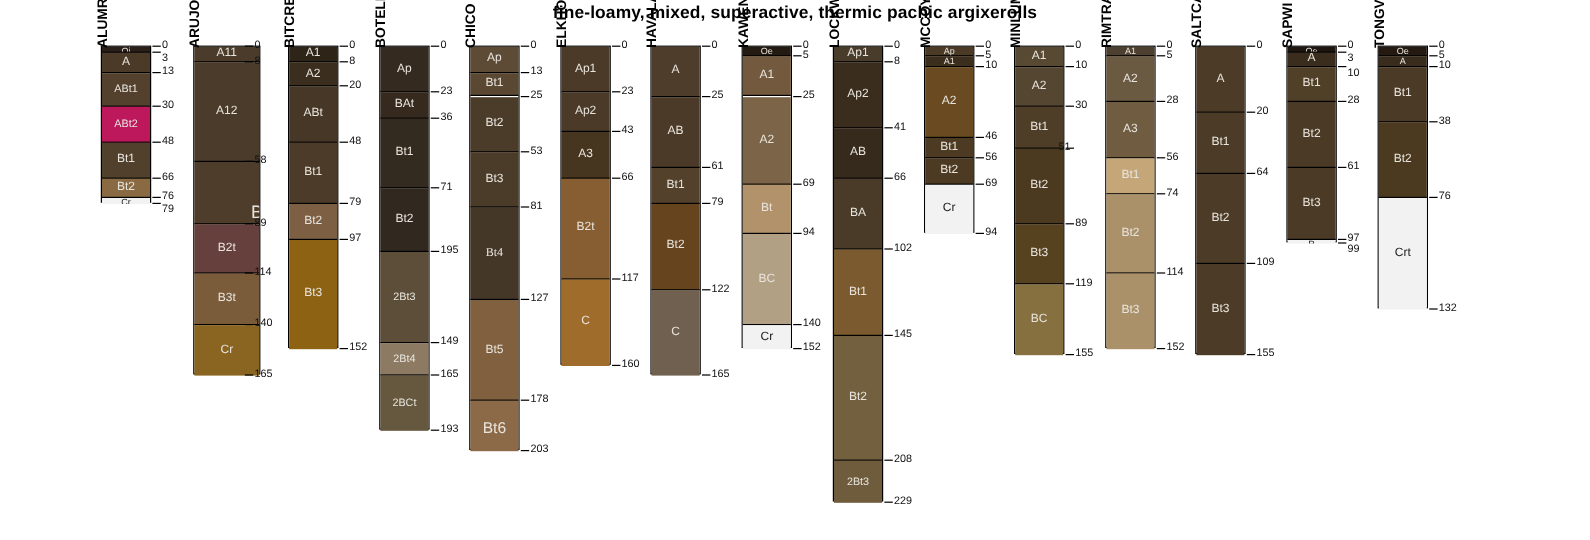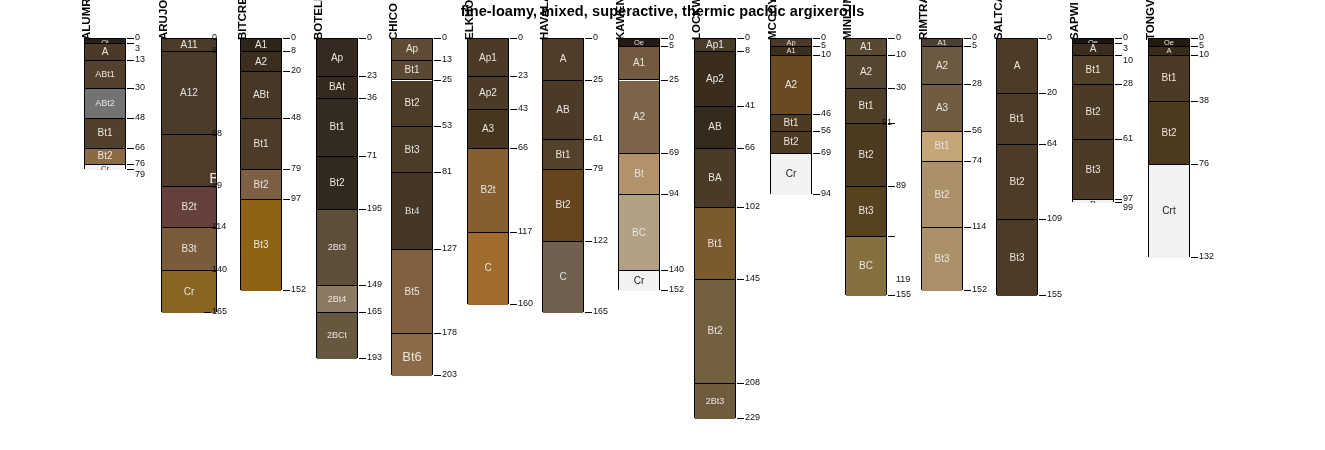--- a/index.html
+++ b/index.html
@@ -30,21 +30,21 @@
         <div class="col" style="left: 0px; top: 38px; width: 42px; height: 131.14px;">
           <div class="hz" style="top: 0px; height: 4.98px; width: 100%; background: rgb(43, 32, 25);">
             <div class="hzlab" style="font-size: 7.5px; top: 0px;">Oi</div>
           </div>
           <div class="hz" style="top: 4.98px; height: 16.6px; width: 100%; background: rgb(76, 58, 40);">
             <div class="hzlab" style="font-size: 10px; top: 2.8px;">A</div>
           </div>
           <div class="hz" style="top: 21.58px; height: 28.22px; width: 100%; background: rgb(83, 65, 45);">
             <div class="hzlab" style="font-size: 9px; top: 9.11px;">ABt1</div>
           </div>
-          <div class="hz" style="top: 49.8px; height: 29.88px; width: 100%; background: #737373;">
+          <div class="hz" style="top: 49.8px; height: 29.88px; width: 100%; background: #be185d;">
             <div class="hzlab" style="font-size: 9px; top: 9.94px;">ABt2</div>
           </div>
           <div class="hz" style="top: 79.68px; height: 29.88px; width: 100%; background: rgb(80, 64, 44);">
             <div class="hzlab" style="font-size: 10px; top: 9.44px;">Bt1</div>
           </div>
           <div class="hz" style="top: 109.56px; height: 16.6px; width: 100%; background: rgb(138, 106, 66);">
             <div class="hzlab" style="font-size: 10px; top: 2.8px;">Bt2</div>
           </div>
           <div class="hz" style="top: 126.16px; height: 4.98px; width: 100%; background: rgb(242, 242, 242); border-bottom: none;">
             <div class="hzlab dark" style="font-size: 7.5px; top: 0px;">Cr</div>
@@ -431,21 +431,21 @@
         <div class="dep" style="left: 51px; top: 33px;">0</div>
         <div class="tick" style="left: 43px; top: 54.6px; width: 7px;"></div>
         <div class="dep" style="left: 51px; top: 49.6px;">10</div>
         <div class="tick" style="left: 43px; top: 87.8px; width: 7px;"></div>
         <div class="dep" style="left: 51px; top: 82.8px;">30</div>
         <div class="tick" style="left: 43px; top: 122.66px; width: 7px;"></div>
         <div class="dep" style="left: 37px; top: 117.66px;">51</div>
         <div class="tick" style="left: 43px; top: 185.74px; width: 7px;"></div>
         <div class="dep" style="left: 51px; top: 180.74px;">89</div>
         <div class="tick" style="left: 43px; top: 235.54px; width: 7px;"></div>
-        <div class="dep" style="left: 51px; top: 230.54px; margin-top: 44px;">119</div>
+        <div class="dep" style="left: 51px; top: 230.54px;">119</div>
         <div class="tick" style="left: 43px; top: 295.3px; width: 7px;"></div>
         <div class="dep" style="left: 51px; top: 290.3px;">155</div>
         <div class="pname" style="left: -4px; top: 40px;">MINLUM</div>
       </div>
       <div class="profile" style="left: 921px;">
         <div class="col" style="left: 0px; top: 38px; width: 42px; height: 252.32px;">
           <div class="hz" style="top: 0px; height: 8.3px; width: 100%; background: rgb(78, 64, 48);">
             <div class="hzlab" style="font-size: 7.5px; top: 0px;">A1</div>
           </div>
           <div class="hz" style="top: 8.3px; height: 38.18px; width: 100%; background: rgb(107, 90, 66);">

